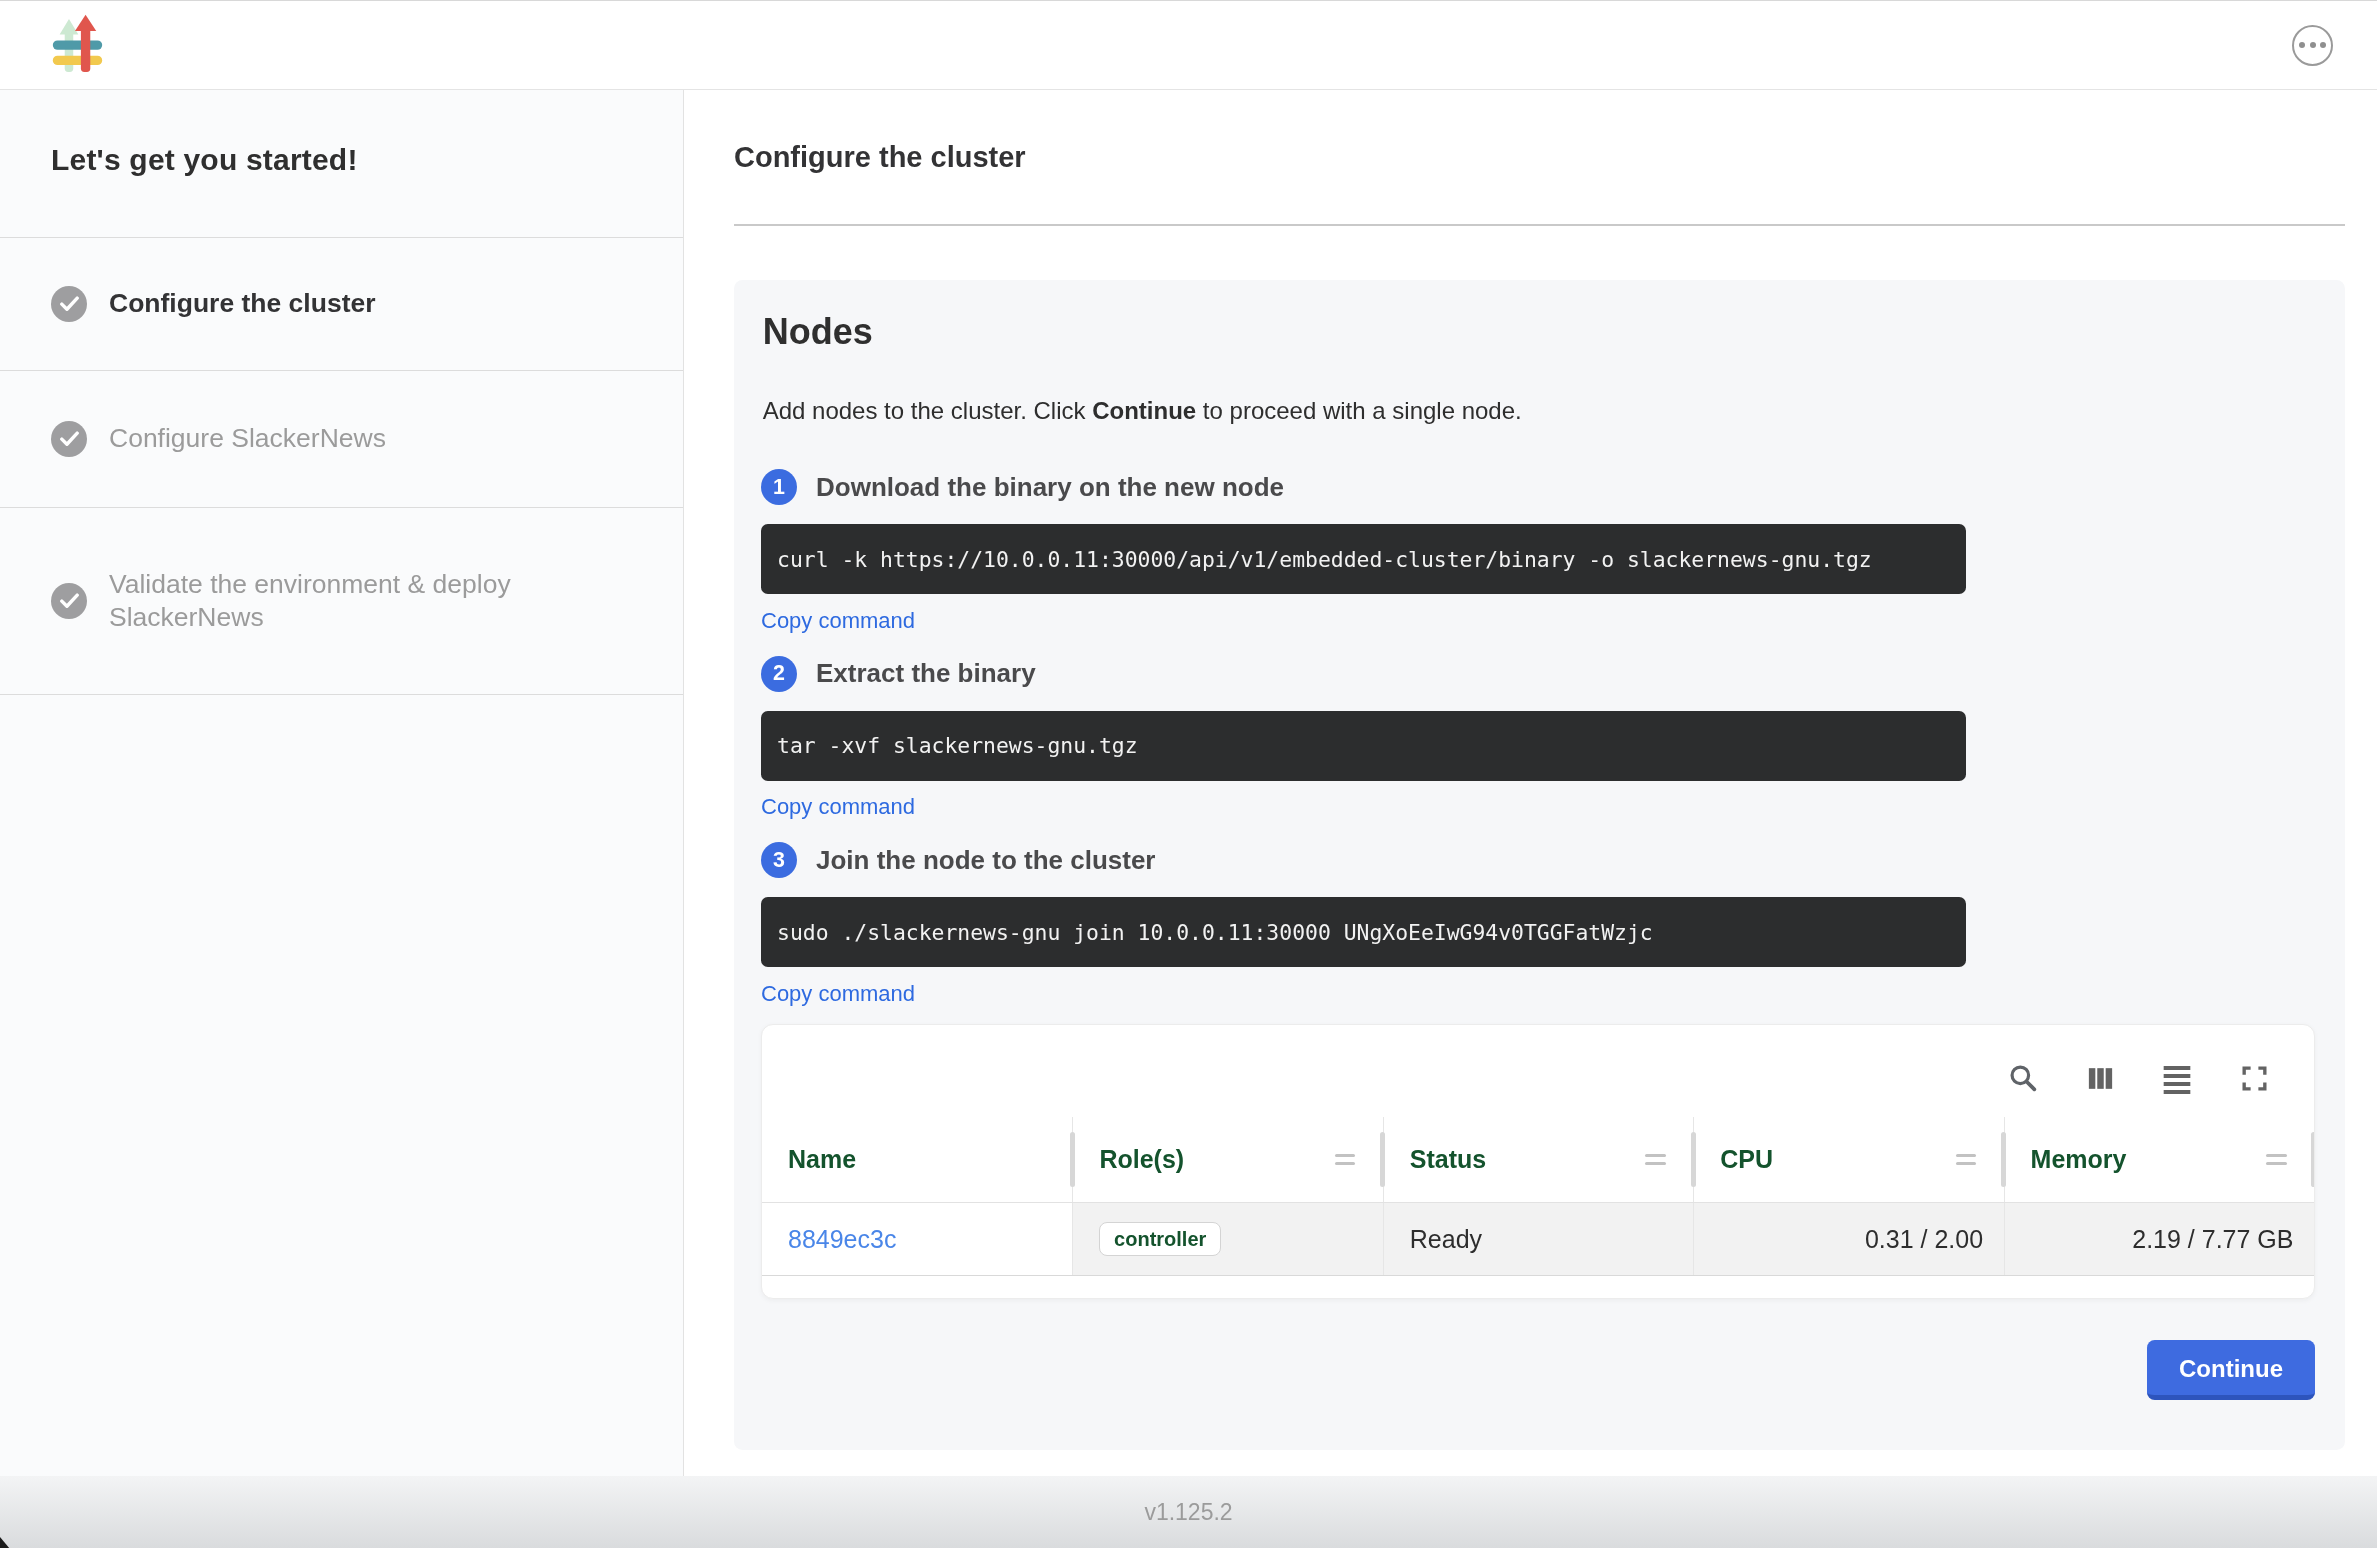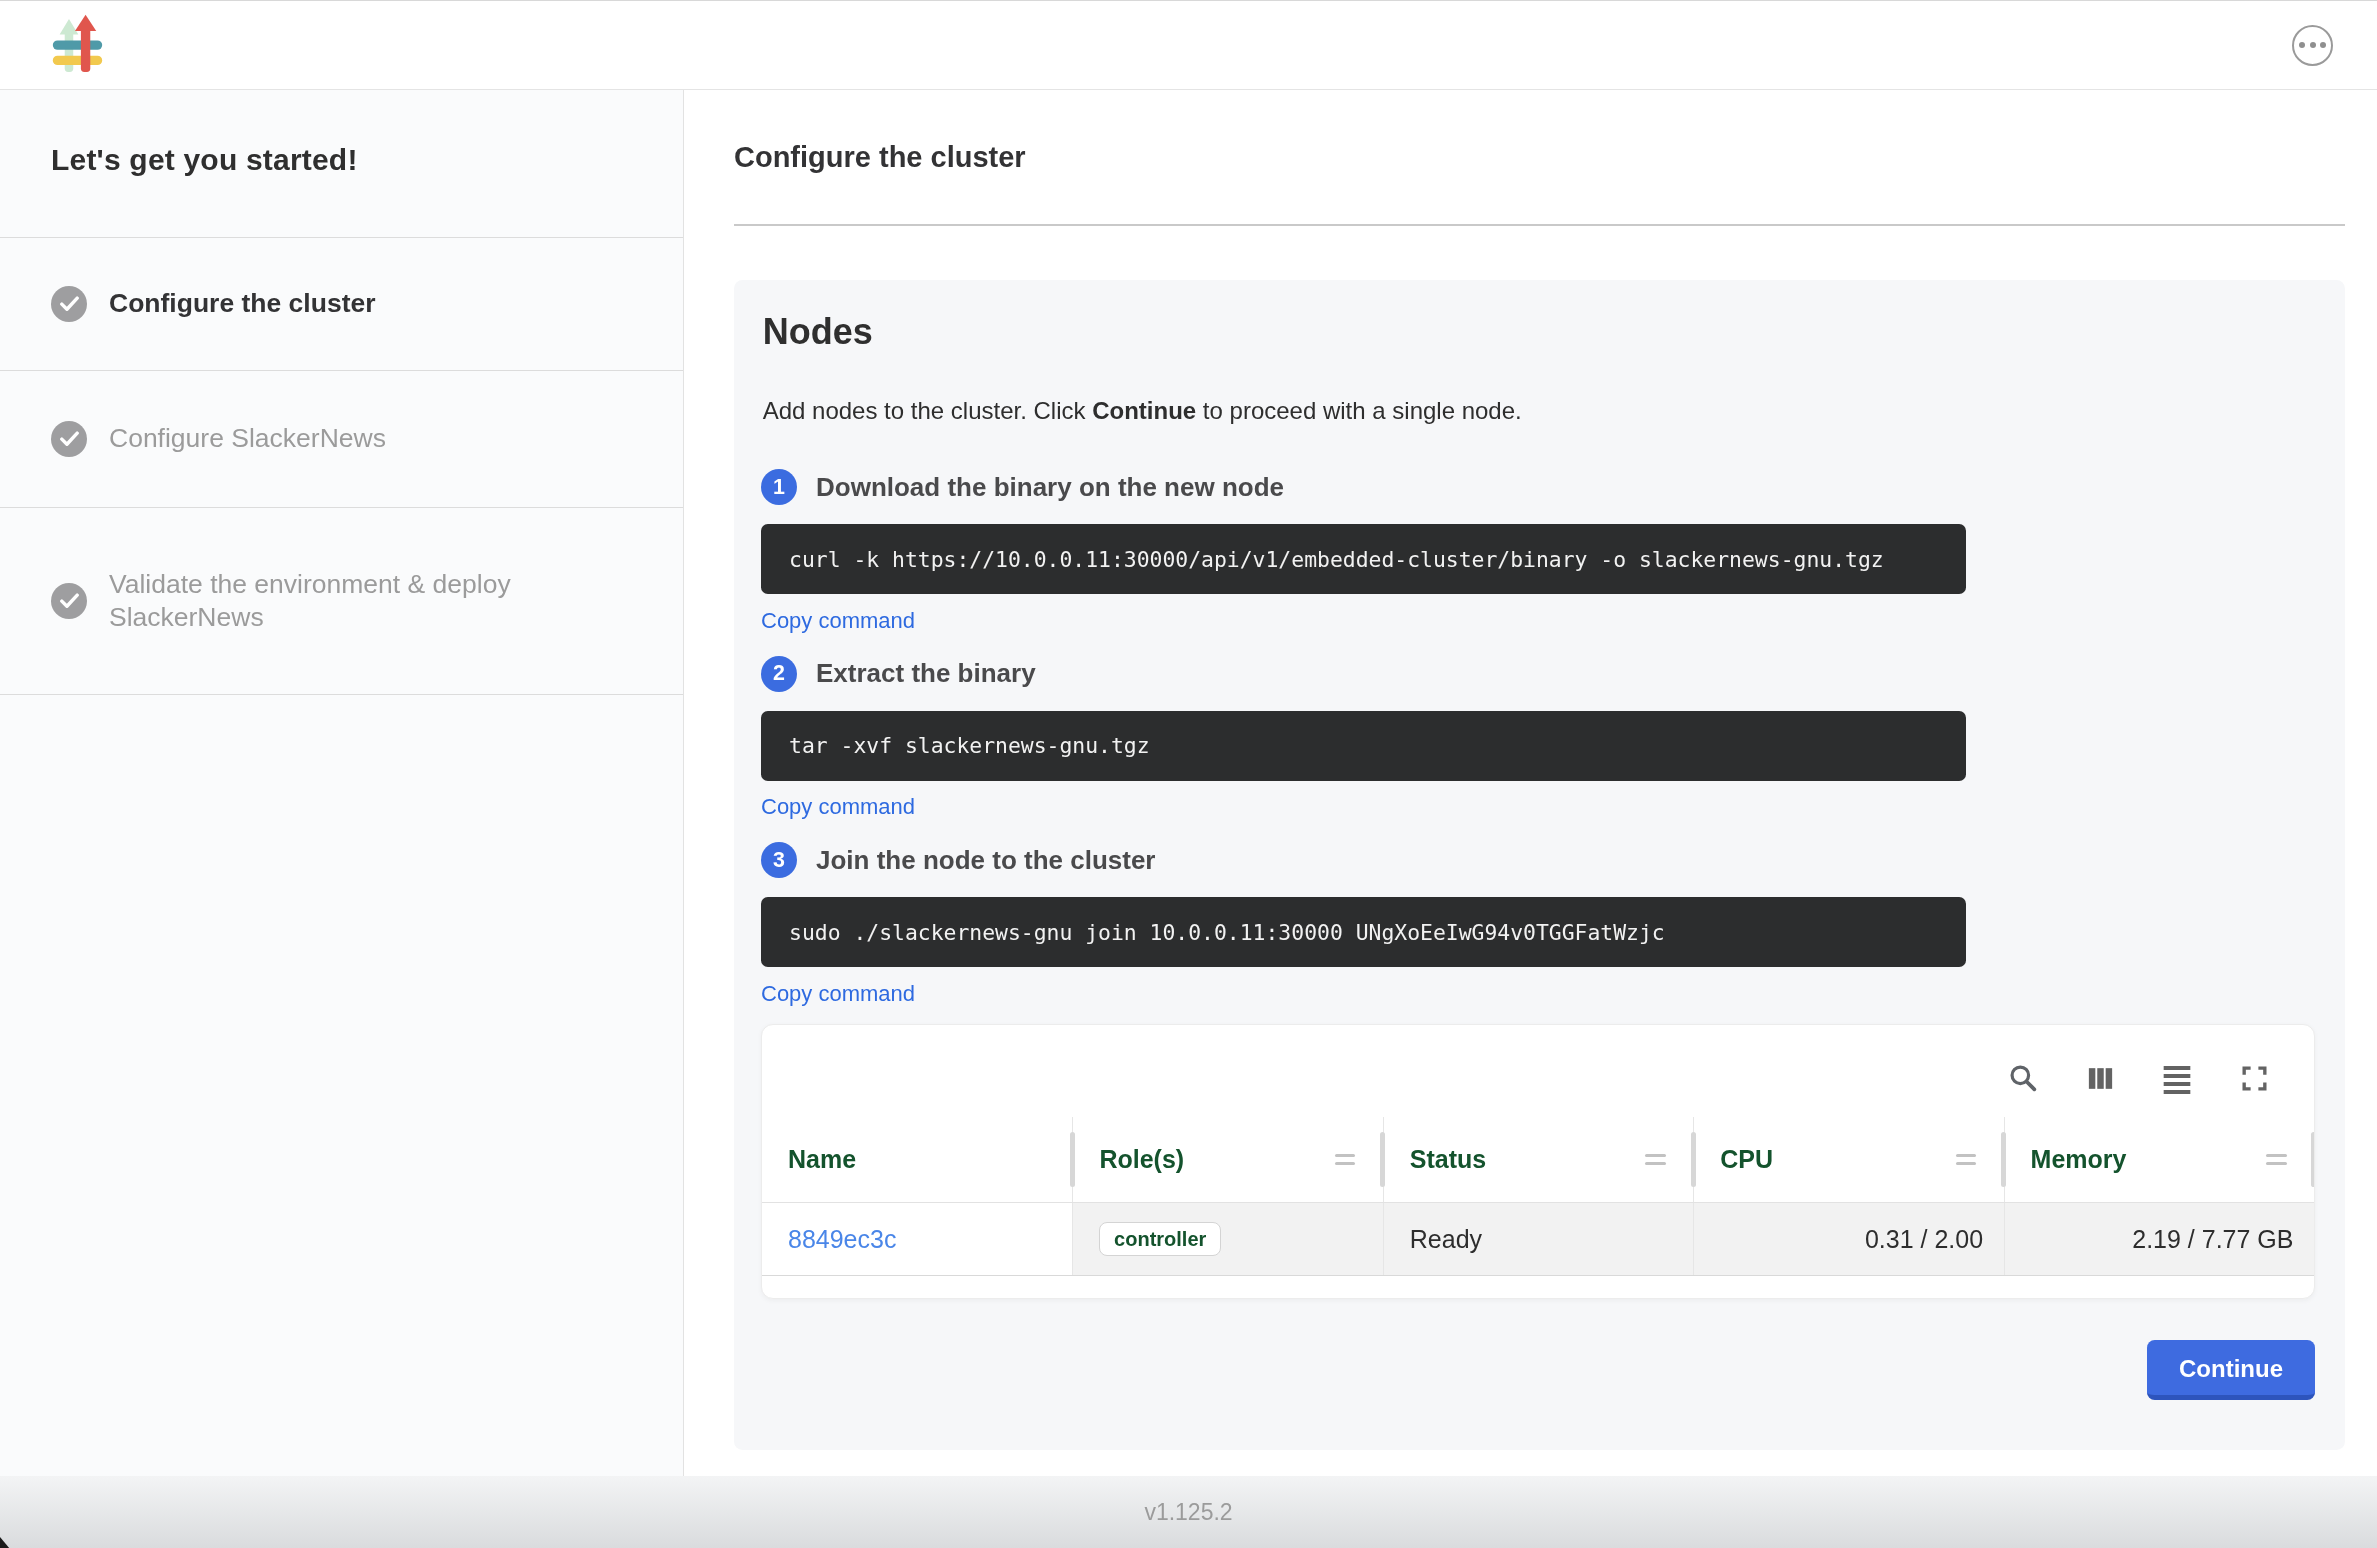--- a/index.html
+++ b/index.html
@@ -36,21 +36,21 @@
 
   .card { margin-top:54px; background:#f6f7f9; border-radius:8.5px; padding:31px 30px 50px 27px; }
   .card h2 { font-size:36px; font-weight:bold; color:#2f2f2f; padding-left:1.7px; }
   .card .desc { margin-top:44px; font-size:24px; color:#2e2e2e; padding-left:1.7px; }
   .card .desc b { font-weight:bold; }
   .card .hint { margin-top:55px; font-size:26px; color:#a0a0a2; padding-left:1.7px; }
 
   .step-head { display:flex; align-items:center; gap:19px; margin-top:44px; }
   .step-num { width:36px; height:36px; flex:0 0 36px; border-radius:50%; background:#3b6ce0; color:#fff; font-size:21.4px; font-weight:bold; display:flex; align-items:center; justify-content:center; }
   .step-title { font-size:26px; font-weight:bold; color:#4a4a4c; }
-  .code-block { margin-top:19px; width:1205px; height:70px; background:#2c2d2e; border-radius:6.8px; display:flex; align-items:center; padding:0 28px; }
+  .code-block { margin-top:19px; width:1205px; height:70px; background:#2c2d2e; border-radius:6.8px; display:flex; align-items:center; padding:0 16px; }
   .code-block code { font-family:"DejaVu Sans Mono", monospace; font-size:21.4px; color:#f2f2f2; white-space:pre; }
   .copy-link { display:inline-block; margin-top:13.7px; font-size:22px; color:#2e6ae0; text-decoration:none; cursor:pointer; }
 
   
   .table-card { margin-top:17px; background:#fff; border-radius:12px; border:0.9px solid #ececec; box-shadow:0 1.7px 5.1px rgba(0,0,0,0.04); overflow:hidden; }
   .table-toolbar { display:flex; justify-content:flex-end; align-items:center; gap:43px; padding:36px 43px 22px 0; }
   .tt-icon { width:34px; height:34px; display:flex; align-items:center; justify-content:center; cursor:pointer; }
 
   .grid { width:100%; }
   .grid-header, .grid-row { display:grid; grid-template-columns:repeat(5, 1fr); }

